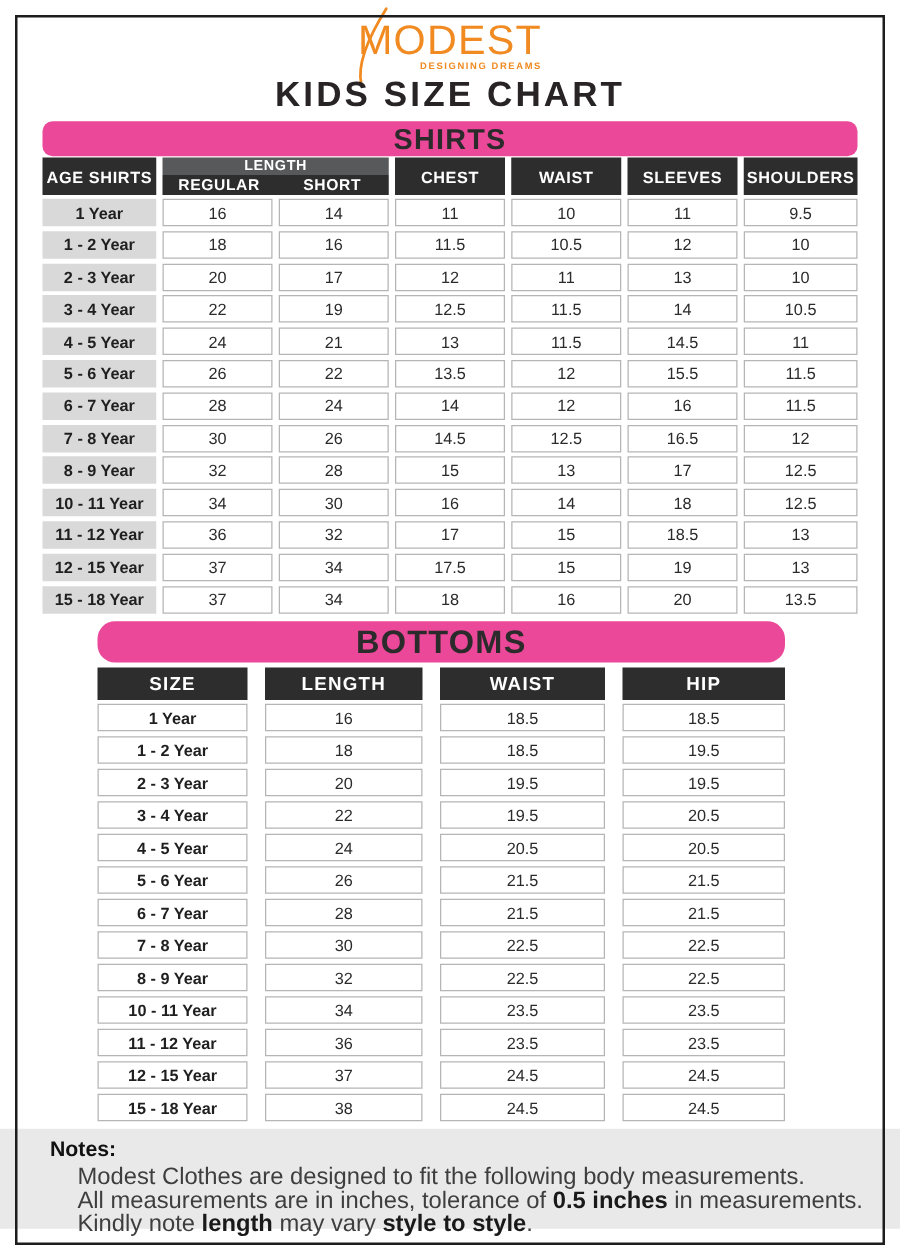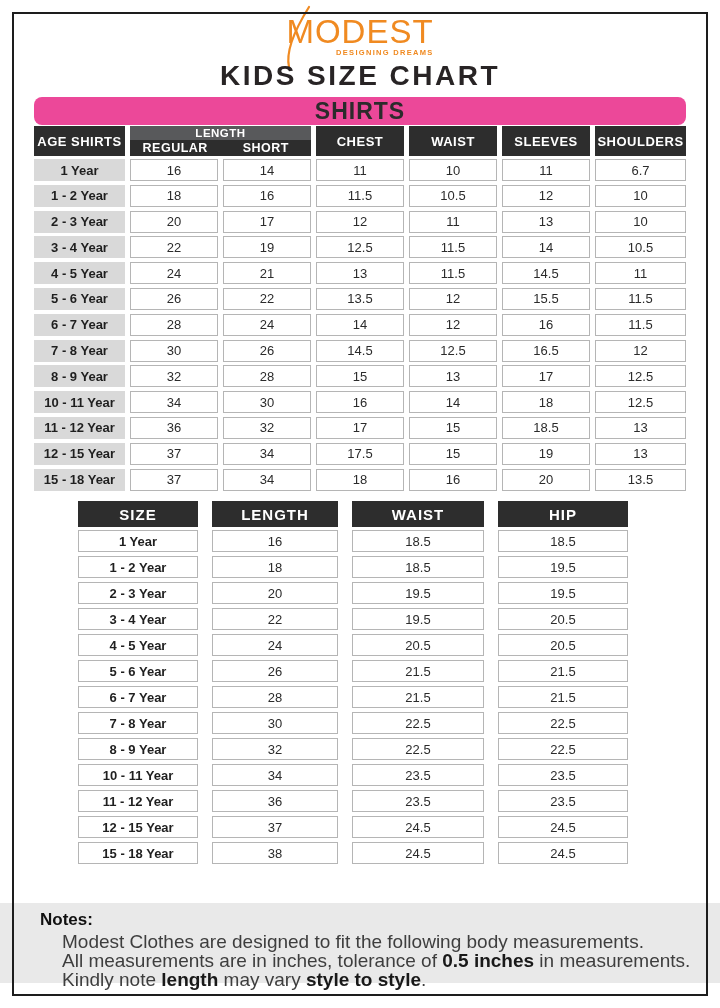--- a/index.html
+++ b/index.html
@@ -96,21 +96,21 @@
       <div class="hcell">SHOULDERS</div>
     </div>
     <div class="srows">
         <div class="srow">
           <div class="cell age">1 Year</div>
           <div class="cell val">16</div>
           <div class="cell val">14</div>
           <div class="cell val">11</div>
           <div class="cell val">10</div>
           <div class="cell val">11</div>
-          <div class="cell val">6.7</div>
+          <div class="cell val">9.5</div>
         </div>
         <div class="srow">
           <div class="cell age">1 - 2 Year</div>
           <div class="cell val">18</div>
           <div class="cell val">16</div>
           <div class="cell val">11.5</div>
           <div class="cell val">10.5</div>
           <div class="cell val">12</div>
           <div class="cell val">10</div>
         </div>
@@ -210,20 +210,21 @@
           <div class="cell val">34</div>
           <div class="cell val">18</div>
           <div class="cell val">16</div>
           <div class="cell val">20</div>
           <div class="cell val">13.5</div>
         </div>
       </div>
   </section>
 
   <section class="bottoms">
+    <div class="bar">BOTTOMS</div>
     <div class="bhead">
       <div class="hcell">SIZE</div>
       <div class="hcell">LENGTH</div>
       <div class="hcell">WAIST</div>
       <div class="hcell">HIP</div>
     </div>
     <div class="brows">
         <div class="brow">
           <div class="cell size">1 Year</div>
           <div class="cell val">16</div>

